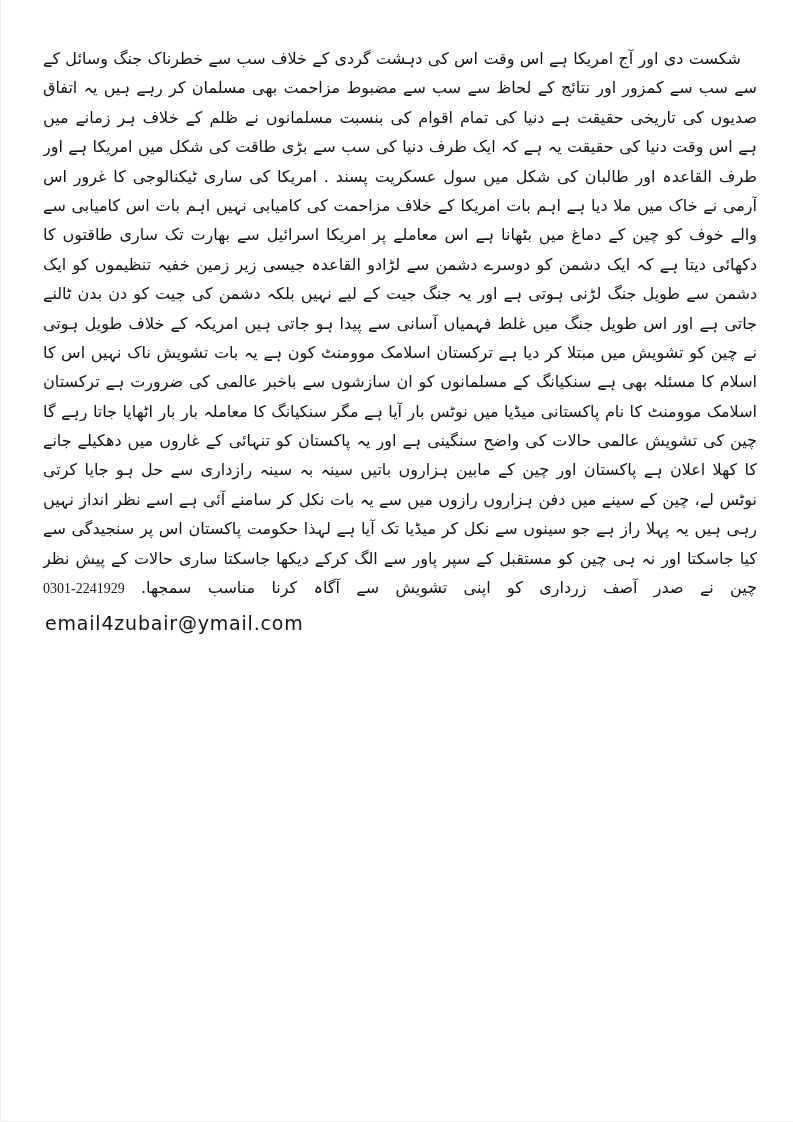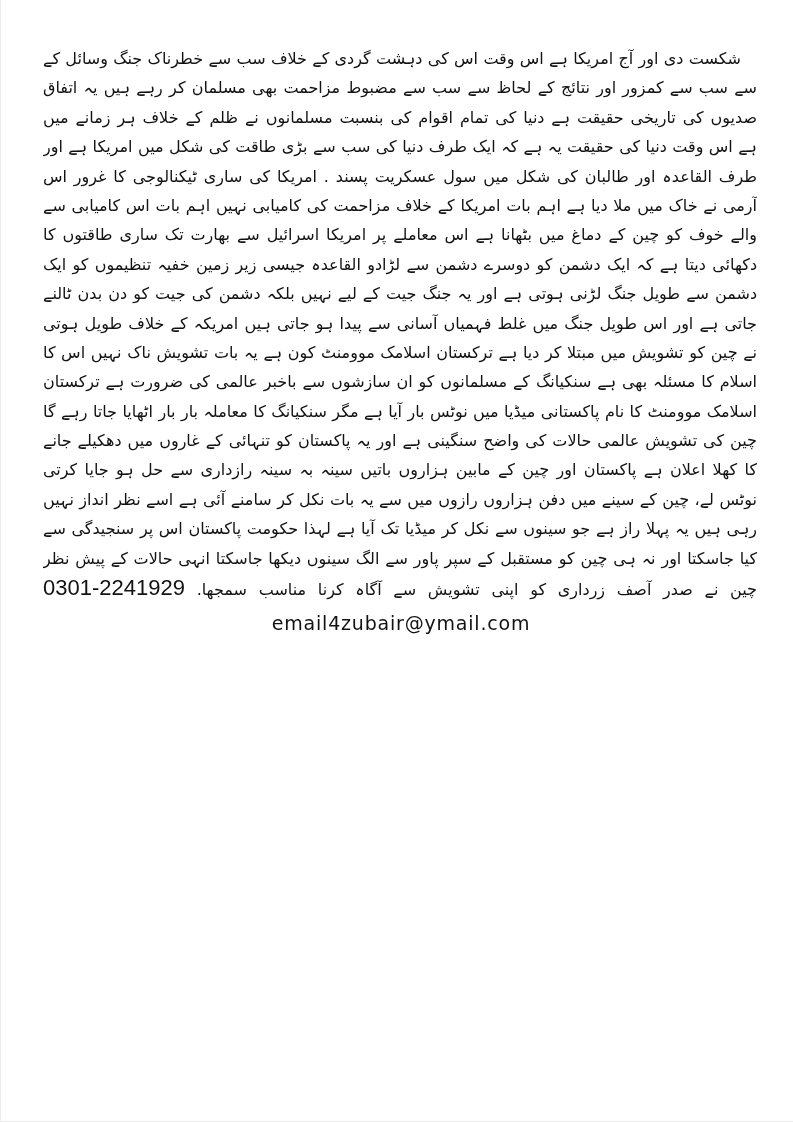--- a/index.html
+++ b/index.html
@@ -51,27 +51,27 @@
     height: 29.4px;
     overflow: hidden;
     text-align: justify;
     text-align-last: justify;
     -moz-text-align-last: justify;
   }
   .phone {
     direction: ltr;
     unicode-bidi: embed;
     display: inline-block;
-    font-size: 22px;
-    font-family: Liberation Sans, sans-serif;
+    font-size: 14px;
+    font-family: Liberation Serif, serif;
     color: #121212;
   }
   .email-line {
     direction: ltr;
-    text-align: center;
+    text-align: left;
     margin-top: 10px;
     padding-left: 2px;
     font-size: 19px;
     letter-spacing: 0.8px;
     color: #121212;
     font-family: "DejaVu Sans", sans-serif;
   }
 </style>
 </head>
 <body>
@@ -88,21 +88,21 @@
     <div class="line">دکھائی دیتا ہے کہ ایک دشمن کو دوسرے دشمن سے لڑادو القاعدہ جیسی زیر زمین خفیہ تنظیموں کو ایک مضبوط</div>
     <div class="line">دشمن سے طویل جنگ لڑنی ہوتی ہے اور یہ جنگ جیت کے لیے نہیں بلکہ دشمن کی جیت کو دن بدن ٹالنے کیلے لڑی</div>
     <div class="line">جاتی ہے اور اس طویل جنگ میں غلط فہمیاں آسانی سے پیدا ہو جاتی ہیں امریکہ کے خلاف طویل ہوتی مزاحمت</div>
     <div class="line">نے چین کو تشویش میں مبتلا کر دیا ہے ترکستان اسلامک موومنٹ کون ہے یہ بات تشویش ناک نہیں اس کا قبائلی</div>
     <div class="line">اسلام کا مسئلہ بھی ہے سنکیانگ کے مسلمانوں کو ان سازشوں سے باخبر عالمی کی ضرورت ہے ترکستان</div>
     <div class="line">اسلامک موومنٹ کا نام پاکستانی میڈیا میں نوٹس بار آیا ہے مگر سنکیانگ کا معاملہ بار بار اٹھایا جاتا رہے گا</div>
     <div class="line">چین کی تشویش عالمی حالات کی واضح سنگینی ہے اور یہ پاکستان کو تنہائی کے غاروں میں دھکیلے جانے</div>
     <div class="line">کا کھلا اعلان ہے پاکستان اور چین کے مابین ہزاروں باتیں سینہ بہ سینہ رازداری سے حل ہو جایا کرتی</div>
     <div class="line">نوٹس لے، چین کے سینے میں دفن ہزاروں رازوں میں سے یہ بات نکل کر سامنے آئی ہے اسے نظر انداز نہیں</div>
     <div class="line">رہی ہیں یہ پہلا راز ہے جو سینوں سے نکل کر میڈیا تک آیا ہے لہذا حکومت پاکستان اس پر سنجیدگی سے</div>
-    <div class="line">کیا جاسکتا اور نہ ہی چین کو مستقبل کے سپر پاور سے الگ سینوں دیکھا جاسکتا انہی حالات کے پیش نظر</div>
+    <div class="line">کیا جاسکتا اور نہ ہی چین کو مستقبل کے سپر پاور سے الگ کرکے دیکھا جاسکتا ساری حالات کے پیش نظر</div>
 
     <div class="closing-line">
       <span>چین نے صدر آصف زرداری کو اپنی تشویش سے آگاہ کرنا مناسب سمجھا.</span>
       <span class="phone">0301-2241929</span>
     </div>
 
     <div class="email-line">email4zubair@ymail.com</div>
   </div>
 </div>
 

